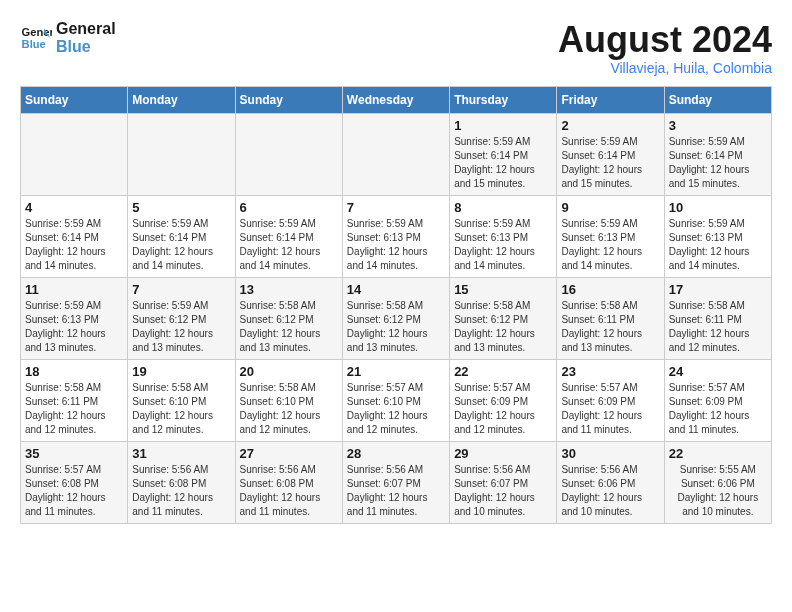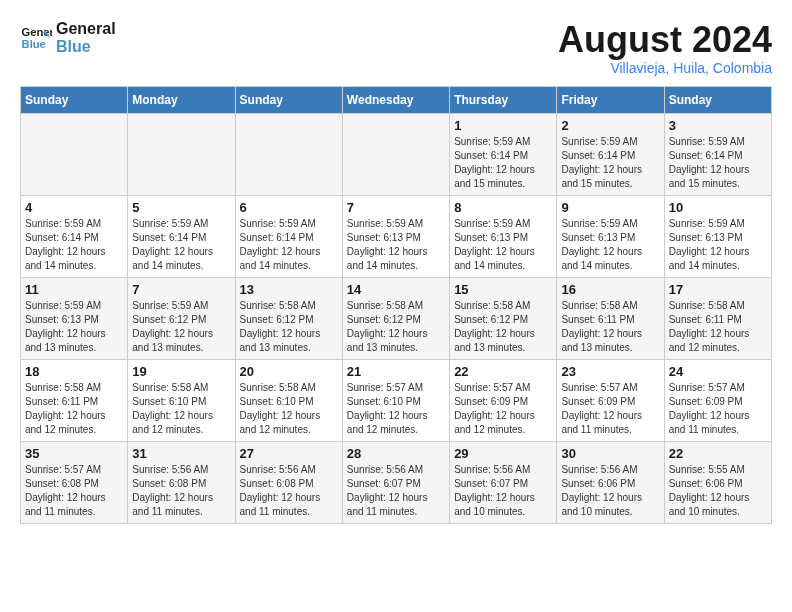--- a/index.html
+++ b/index.html
@@ -333,20 +333,20 @@
         </td>
         <td>
           <span class="day-number">30</span>
           <div class="day-info" style="white-space: pre-line;">Sunrise: 5:56 AM
 Sunset: 6:06 PM
 Daylight: 12 hours
 and 10 minutes.</div>
         </td>
         <td>
           <span class="day-number">22</span>
-          <div class="day-info" style="white-space: pre-line;">Sunrise: 5:55 AM
+          <div class="day-info" style="white-space: pre-line; text-align: center;">Sunrise: 5:55 AM
 Sunset: 6:06 PM
 Daylight: 12 hours
 and 10 minutes.</div>
         </td>
       </tr>
     </tbody>
 </table>
 
 </body></html>

